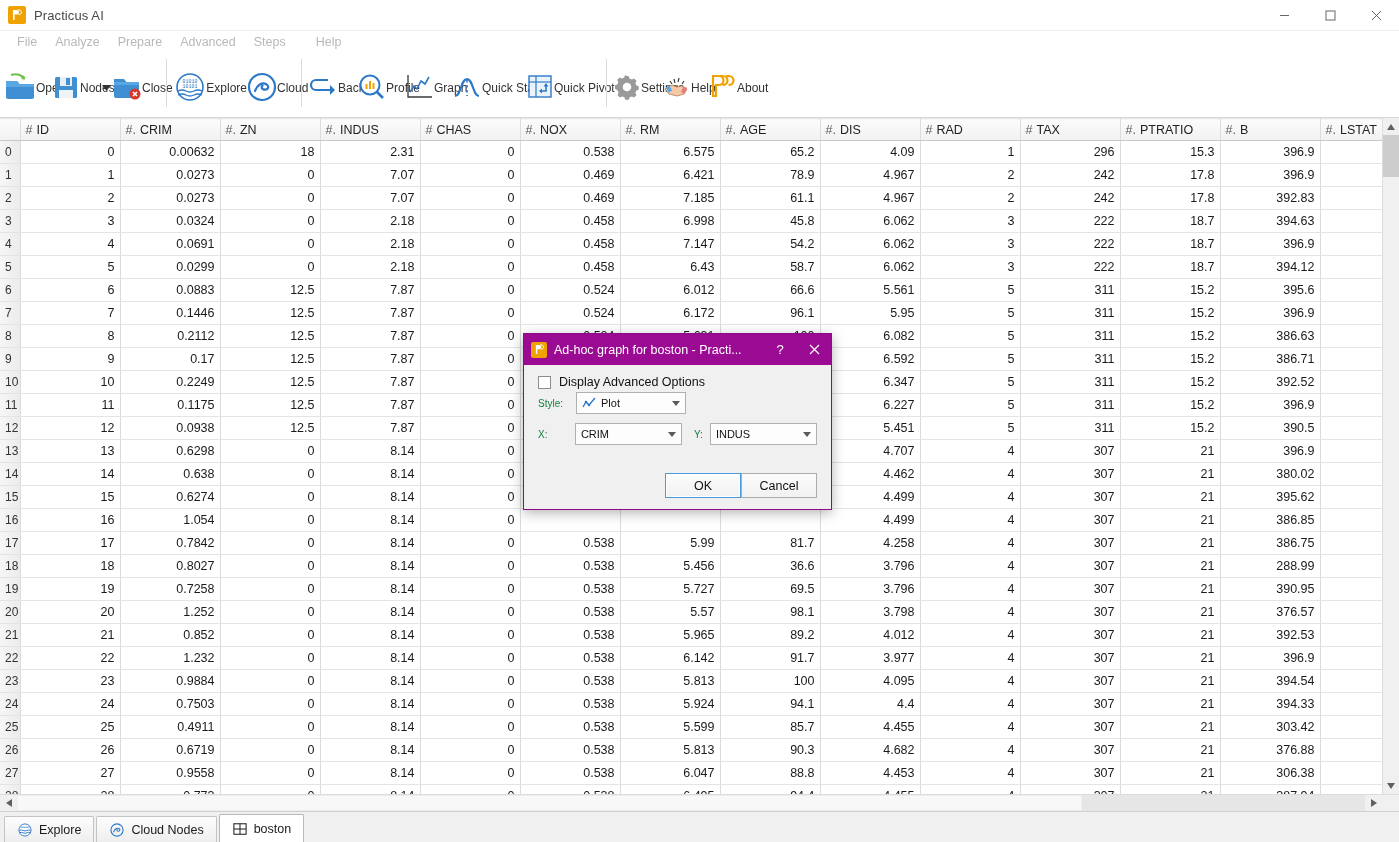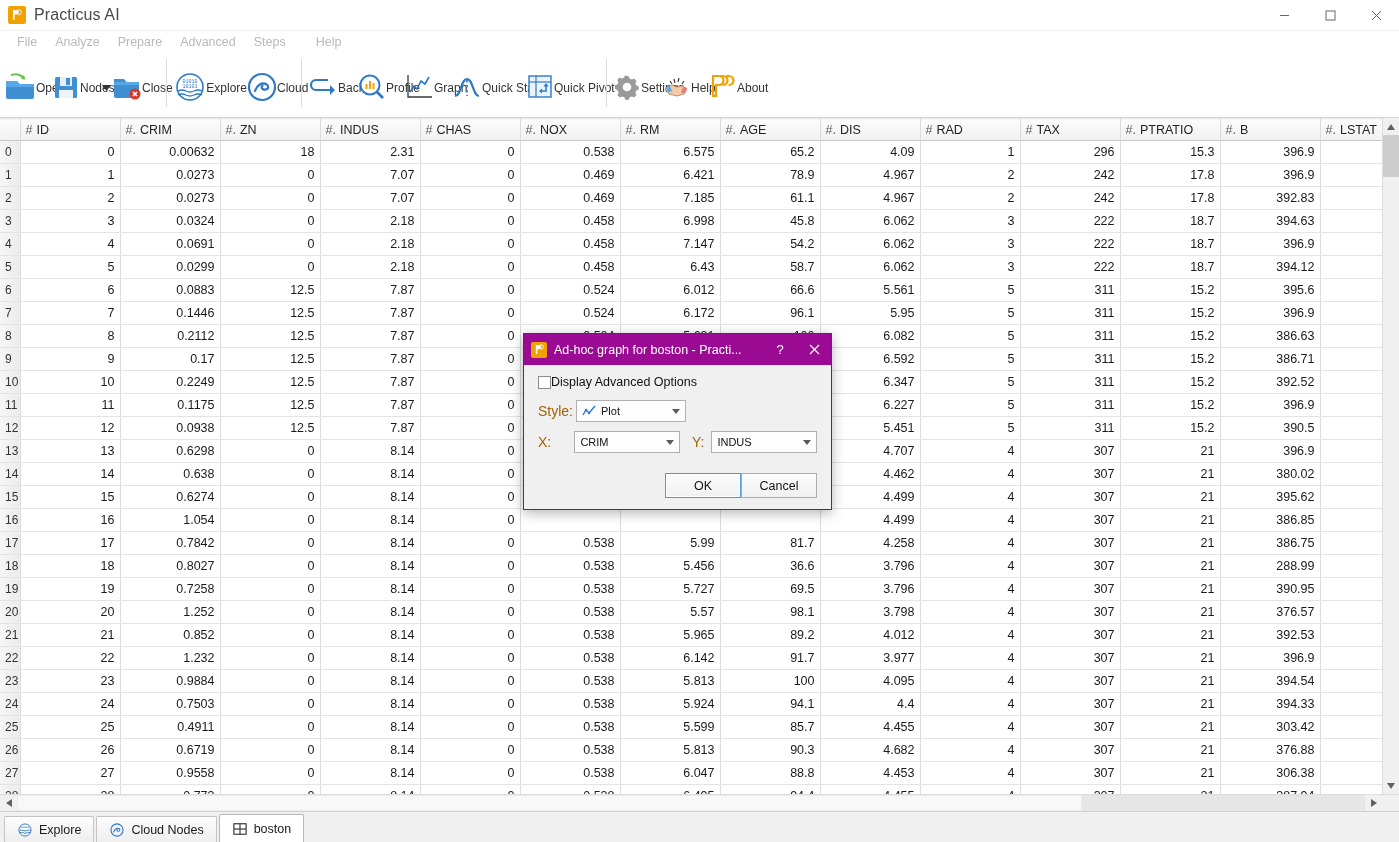--- a/index.html
+++ b/index.html
@@ -26,21 +26,21 @@
   }
   .title-logo {
     width: 18px; height: 18px; margin-left: 8px; margin-right: 8px;
     background: #f0a202;
     border-radius: 2px;
     display: flex; align-items: center; justify-content: center;
     flex: 0 0 auto;
   }
   .title-logo svg { display: block; }
   .title-text {
-    font-size: 16px; color: #4a4a4a; letter-spacing: .1px;
+    font-size: 13px; color: #4a4a4a; letter-spacing: .1px;
   }
   .win-controls { margin-left: auto; display: flex; height: 31px; }
   .win-btn {
     width: 46px; height: 31px;
     display: flex; align-items: center; justify-content: center;
     color: #666;
   }
 
   
   .menubar {
@@ -237,28 +237,28 @@
     flex: 0 0 auto;
   }
   .dlg-title-text { font-size: 12.5px; white-space: nowrap; }
   .dlg-btns { margin-left: auto; display: flex; height: 31px; }
   .dlg-btn {
     width: 34px; height: 31px;
     display: flex; align-items: center; justify-content: center;
     color: #ffffff; font-size: 13px;
   }
   .dlg-body { flex: 1 1 auto; padding: 10px 14px 0 14px; position: relative; }
-  .chk-row { display: flex; align-items: center; margin-bottom: 11px; }
+  .chk-row { display: flex; align-items: center; gap: 8px; margin-bottom: 3px; }
   .chk {
     width: 13px; height: 13px;
     border: 1px solid #8d8d8d; background: #ffffff;
   }
   .chk-lab { font-size: 12.5px; color: #111; }
   .fld-row { display: flex; align-items: center; margin-bottom: 9px; }
-  .fld-lab { font-size: 14px; color: #a16207; width: 38px; }
+  .fld-lab { font-size: 10px; color: #15803d; width: 38px; }
   .combo {
     height: 22px;
     background: #fdfdfd;
     border: 1px solid #b0b0b0;
     display: flex; align-items: center;
     padding: 0 0 0 5px;
     font-size: 11px; color: #111;
     position: relative;
   }
   .combo .arrow {

